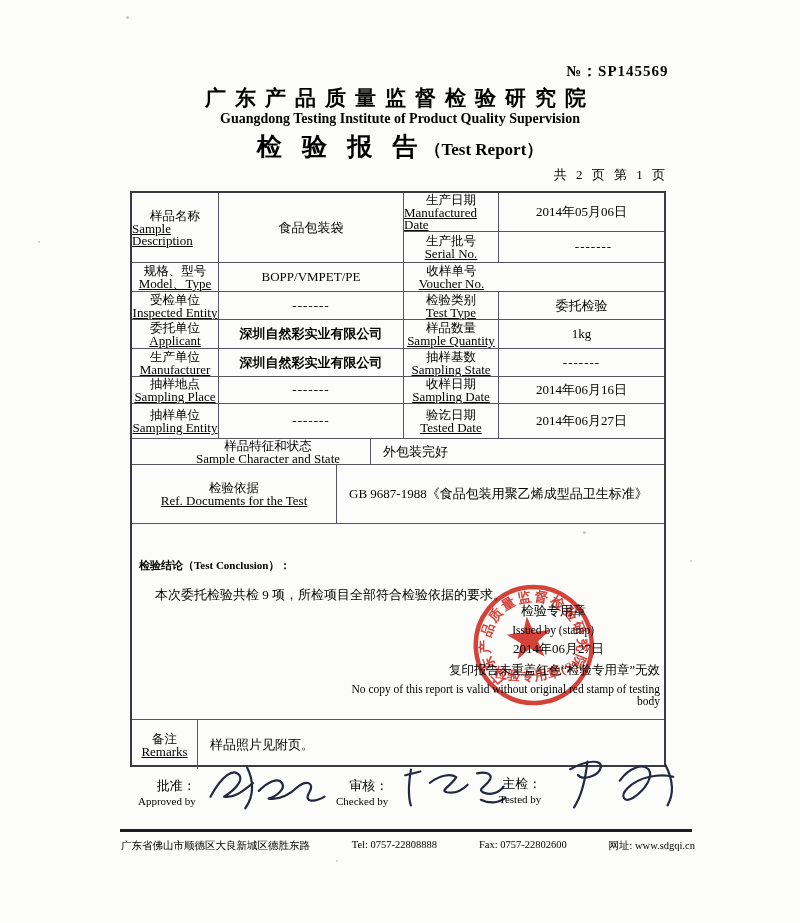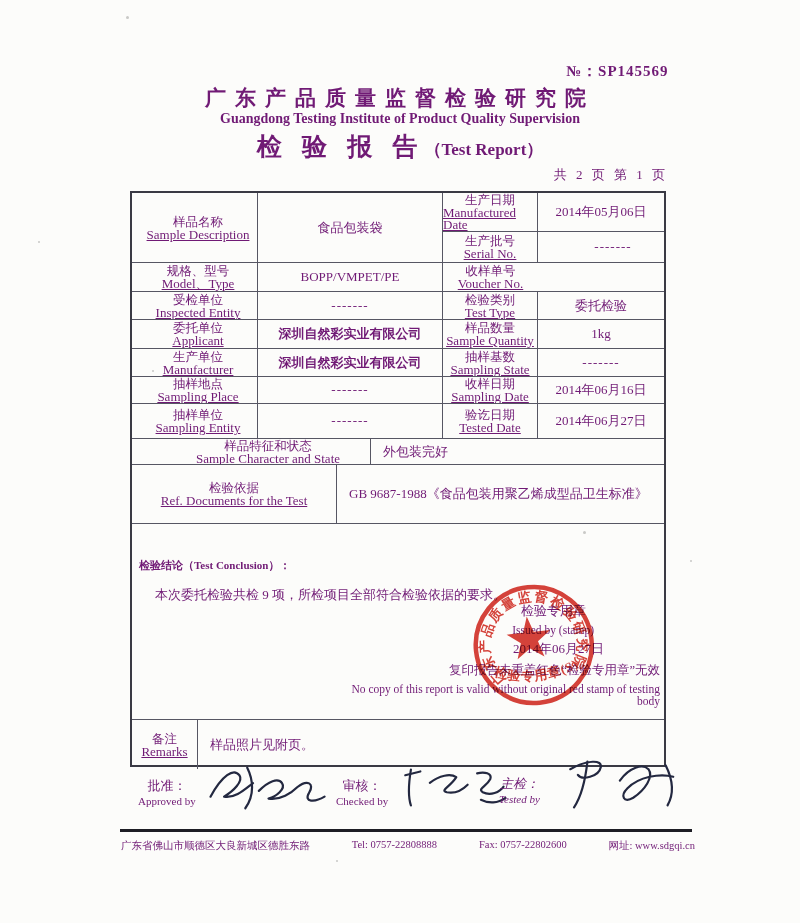--- a/index.html
+++ b/index.html
@@ -1,21 +1,21 @@
 <!DOCTYPE html>
 <html><head>
 <meta charset="utf-8">
 <style>
   * { margin:0; padding:0; box-sizing:border-box; }
   html,body { background:#e8e8e8; }
   .page {
     position:relative; width:800px; height:923px; margin:0 auto;
     background:#fcfcfa; overflow:hidden;
     font-family:"Liberation Serif", serif;
-    color:#701a75;
+    color:#000000;
   }
   
   .report-no { position:absolute; left:566px; top:62px; font-size:15px; font-weight:bold; letter-spacing:1px; }
   .inst-cn { position:absolute; left:0; top:84px; width:100%; text-align:center;
              font-size:21px; font-weight:bold; letter-spacing:9px; }
   .inst-en { position:absolute; left:0; top:111px; width:100%; text-align:center;
              font-size:14px; font-weight:bold; }
   .rep-title { position:absolute; left:0; top:130px; width:100%; text-align:center; font-weight:bold; }
   .rep-title .cn { font-size:25px; letter-spacing:7px; }
   .rep-title .en { font-size:17px; letter-spacing:0; }
@@ -26,21 +26,21 @@
          border:2px solid #3a3a44; display:flex; flex-direction:column; }
   .trow { display:flex; flex-shrink:0; border-bottom:1px solid #565663; }
   .trow:last-child { border-bottom:none; }
   .cell { border-right:1px solid #565663; display:flex; flex-direction:column;
           align-items:center; justify-content:center; overflow:hidden; }
   .cell:last-child { border-right:none; }
   .lab .cn { font-size:12.5px; line-height:14px; }
   .lab .en { font-size:13px; line-height:12px;text-decoration:underline; }
   .val { font-size:13px; }
   .val.left { align-items:flex-start; padding-left:12px; }
-  .w105{width:126px;padding-left:7px;} .w185{width:185px;} .w95{width:95px;} .w205{width:205px;} .w66{width:66px;}
+  .w105{width:87px;} .w185{width:185px;} .w95{width:95px;} .w205{width:205px;} .w66{width:66px;}
   .flex1{flex:1;}
   .h70{height:70px;} .h35{height:35px;} .h29{height:29px;} .h28{height:28px;}
   .h27{height:27px;text-align:center;} .h26{height:26px;padding-left:34px;} .h59{height:59px;} .h196{height:196px;} .h49{height:49px;}
   .rightstack { flex:1; display:flex; flex-direction:column; }
   .subrow { display:flex; flex:1; border-bottom:1px solid #565663; }
   .subrow:last-child { border-bottom:none;gap:24px; }
   .dashes { letter-spacing:1px; }
 
   
   .concl { position:relative; }
@@ -51,21 +51,21 @@
   .sb-l1 { font-size:13px; padding-right:74px; }
   .sb-l2 { font-size:11.5px; padding-right:66px; }
   .sb-l3 { font-size:13px; padding-right:56px; }
   .sb-l4 { font-size:12.5px; }
   .sb-l5 { font-size:11.5px; }
 
   .stamp { position:absolute; left:332px; top:51px; width:140px; height:145px;
            mix-blend-mode:multiply; opacity:.92; transform:rotate(-6deg); }
 
   
-  .siggroup { position:absolute; text-align:center; }
+  .siggroup { position:absolute; text-align:right; }
   .siggroup .cn { font-size:13px; }
   .siggroup .en { font-size:11px; }
   .sig-svg { position:absolute; }
   .sig-svg path { fill:none; stroke:#232840; stroke-width:2.3; stroke-linecap:round; stroke-linejoin:round; }
 
   
   .footrule { position:absolute; left:120px; top:829px; width:572px; height:3px; background:#1d1d24; }
   .footline { position:absolute; left:121px; top:839px; width:574px; display:flex;
               justify-content:space-between; font-size:10.5px; white-space:nowrap; }
 
@@ -255,21 +255,21 @@
     <div class="en">Checked by</div>
   </div>
   <svg class="sig-svg" style="left:394px; top:762px;" width="135" height="52" viewBox="0 0 135 55">
     <path d="M14,8 C12,20 10,34 14,46"></path>
     <path d="M8,14 L24,10"></path>
     <path d="M34,22 C44,14 56,12 62,16 C56,26 44,30 52,32 C62,34 70,28 74,24"></path>
     <path d="M84,12 C92,10 100,12 98,18 C94,26 84,28 90,32 C98,36 108,32 112,26"></path>
     <path d="M88,40 C96,44 106,44 114,38"></path>
   </svg>
 
-  <div class="siggroup" style="left:499px; top:775px;font-style:italic;">
+  <div class="siggroup" style="left:499px; top:775px;">
     <div class="cn">主检：</div>
     <div class="en">Tested by</div>
   </div>
   <svg class="sig-svg" style="left:552px; top:752px;" width="150" height="62" viewBox="0 0 155 65">
     <path d="M18,18 C36,8 52,8 50,16 C48,26 30,30 26,24"></path>
     <path d="M36,10 C34,28 30,46 22,58"></path>
     <path d="M70,30 C80,16 94,12 100,18 C106,26 96,40 84,48 C74,54 70,46 78,38 C90,26 112,22 126,26"></path>
     <path d="M118,14 C124,26 128,42 120,56"></path>
   </svg>
 

